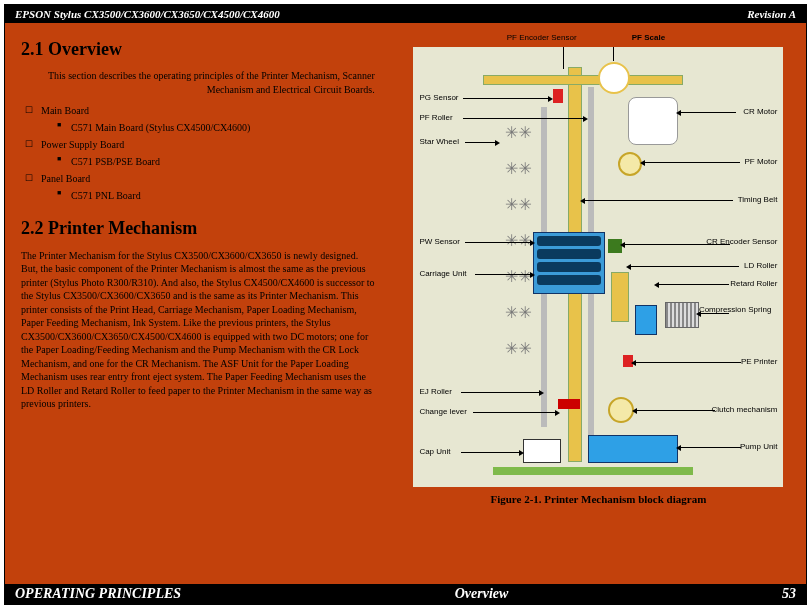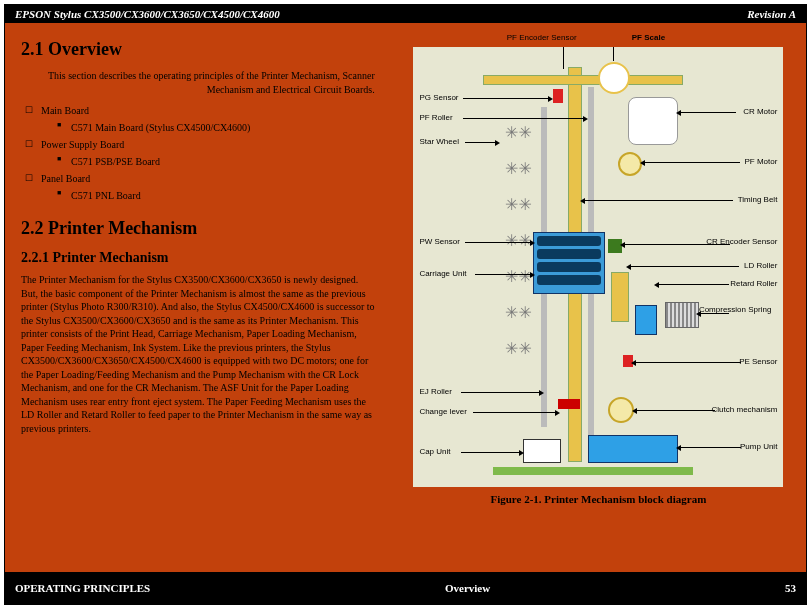--- a/index.html
+++ b/index.html
@@ -1,19 +1,19 @@
 <!DOCTYPE html>
 <html><head>
 <meta charset="utf-8">
 <style>
   * { box-sizing: border-box; margin: 0; padding: 0; }
   body { background: #fff; font-family: "Times New Roman", Times, serif; width: 811px; }
   .page { border: 1px solid #000; margin: 4px; width: 803px; height: 601px; position: relative; background: #c2410c; }
   .hdr { background: #000; color: #fff; display: flex; justify-content: space-between; align-items: center; padding: 2px 10px; font-style: italic; font-weight: bold; font-size: 11px; height: 18px; }
-  .ftr { position: absolute; bottom: 0; left: 0; right: 0; background: #000; color: #fff; display: flex; justify-content: space-between; align-items: center; padding: 16px 10px; font-weight: bold; font-size: 11px; height: 18px; }
+  .ftr { position: absolute; bottom: 0; left: 0; right: 0; background: #000; color: #fff; display: flex; justify-content: space-between; align-items: center; padding: 10px 10px; font-style: italic; font-weight: bold; font-size: 14px; height: 18px; }
   .content { display: flex; padding: 10px 16px 0 16px; gap: 32px; }
   .left { width: 360px; font-size: 10px; line-height: 1.35; }
   .right { width: 390px; }
   h2.sec { font-family: "Times New Roman", serif; font-size: 18px; font-weight: bold; margin: 4px 0 8px 0; }
   h3.sub { font-family: "Times New Roman", serif; font-size: 14px; font-weight: bold; margin: 6px 0; }
   .intro { margin-bottom: 8px; text-align: right; }
   ul.lvl1 { list-style: none; padding-left: 4px; }
   ul.lvl1 > li { margin: 4px 0; padding-left: 16px; position: relative; }
   ul.lvl1 > li:before { content: "☐"; position: absolute; left: 0; top: 0; font-size: 9px; }
   ul.lvl2 { list-style: none; padding-left: 16px; margin-top: 2px; }
@@ -54,21 +54,20 @@
           </ul>
         </li>
         <li><span>Panel Board</span>
           <ul class="lvl2">
             <li><span>C571 PNL Board</span></li>
           </ul>
         </li>
       </ul>
 
       <h2 class="sec" style="margin-top:14px">2.2  Printer Mechanism</h2>
-      <h3 class="sub">2.2.1  Printer Mechanism</h3>
       <p>The Printer Mechanism for the Stylus CX3500/CX3600/CX3650 is newly designed. But, the basic component of the Printer Mechanism is almost the same as the previous printer (Stylus Photo R300/R310). And also, the Stylus CX4500/CX4600 is successor to the Stylus CX3500/CX3600/CX3650 and is the same as its Printer Mechanism. This printer consists of the Print Head, Carriage Mechanism, Paper Loading Mechanism, Paper Feeding Mechanism, Ink System. Like the previous printers, the Stylus CX3500/CX3600/CX3650/CX4500/CX4600 is equipped with two DC motors; one for the Paper Loading/Feeding Mechanism and the Pump Mechanism with the CR Lock Mechanism, and one for the CR Mechanism. The ASF Unit for the Paper Loading Mechanism uses rear entry front eject system. The Paper Feeding Mechanism uses the LD Roller and Retard Roller to feed paper to the Printer Mechanism in the same way as previous printers.</p>
     </div>
 
     <div class="right">
 
       <div style="position:relative; height:14px;">
         <span class="lbl" style="left:100px; top:0; font-weight:normal">PF Encoder Sensor</span>
         <span class="lbl" style="left:225px; top:0; font-weight:bold">PF Scale</span>
       </div>
 
@@ -164,21 +163,21 @@
 
         <span class="lbl" style="right:6px; top:214px;">LD Roller</span>
         <div class="leader arrow-l" style="left:218px; top:219px; width:108px; height:1px;"></div>
 
         <span class="lbl" style="right:6px; top:232px;">Retard Roller</span>
         <div class="leader arrow-l" style="left:246px; top:237px; width:70px; height:1px;"></div>
 
         <span class="lbl" style="right:12px; top:258px;">Compression Spring</span>
         <div class="leader arrow-l" style="left:288px; top:266px; width:28px; height:1px;"></div>
 
-        <span class="lbl" style="right:6px; top:310px;">PE Sensor</span>
+        <span class="lbl" style="right:6px; top:310px;">PE Printer</span>
         <div class="leader arrow-l" style="left:223px; top:315px; width:105px; height:1px;"></div>
 
         <span class="lbl" style="right:6px; top:358px;">Clutch mechanism</span>
         <div class="leader arrow-l" style="left:224px; top:363px; width:78px; height:1px;"></div>
 
         <span class="lbl" style="right:6px; top:395px;">Pump Unit</span>
         <div class="leader arrow-l" style="left:268px; top:400px; width:60px; height:1px;"></div>
 
         <div class="leader" style="left:150px; top:0; width:1px; height:22px; background:#000;"></div>
         <div class="leader" style="left:200px; top:0; width:1px; height:14px; background:#000;"></div>

